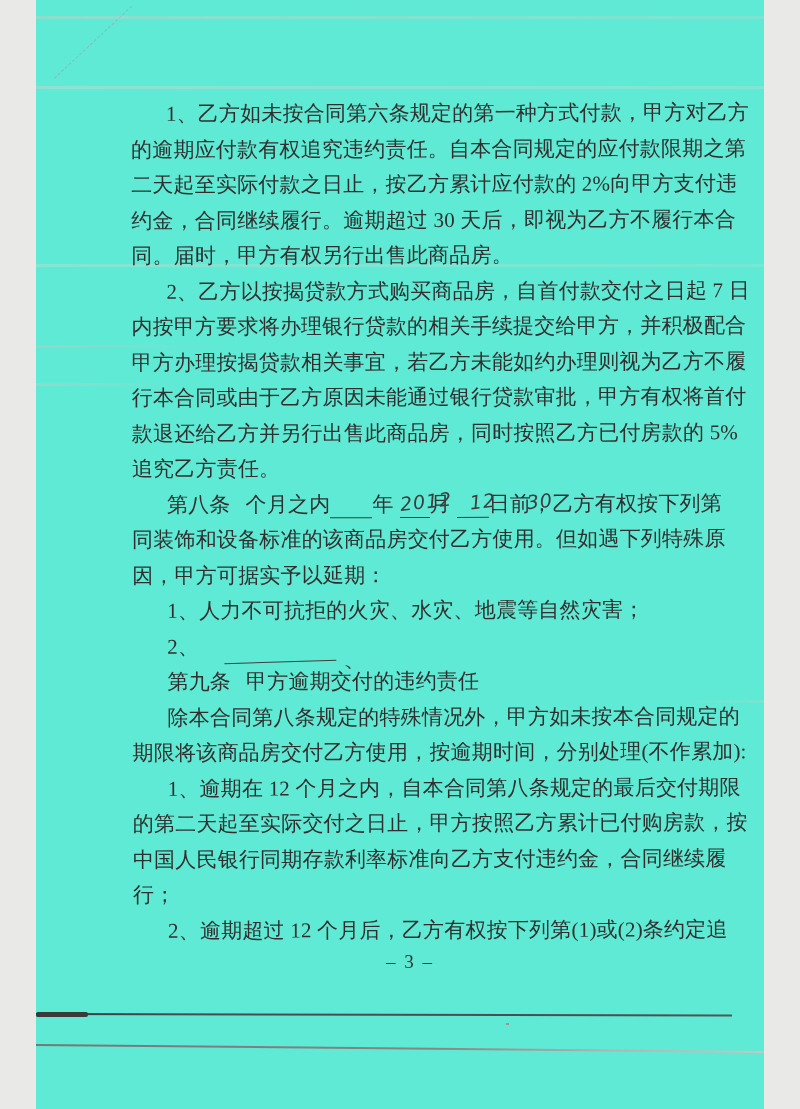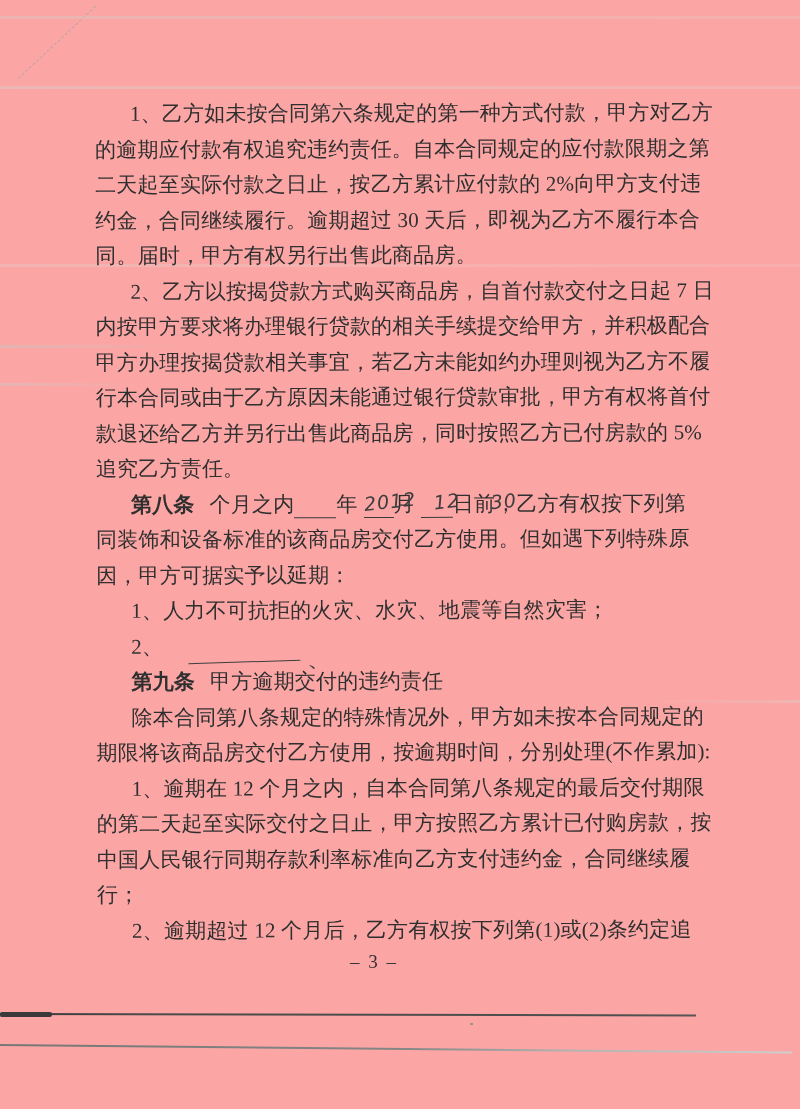--- a/index.html
+++ b/index.html
@@ -1,20 +1,20 @@
 <!DOCTYPE html>
 <html><head>
 <meta charset="utf-8">
 <style>
   html,body { margin:0; padding:0; background:#e9e9e7; }
   .page {
     position:relative;
-    width:800px; height:1109px;
+    width:728px; height:1109px;
     margin:0 auto;
-    background:#fca5a5;
+    background:#5eead4;
     overflow:hidden;
     font-family:"Liberation Serif", serif;
     color:#2f2f2f;
   }
   
   .streak { position:absolute; height:3px; pointer-events:none; }
   .streak.s1 { top:16px;  left:0; width:800px; background:linear-gradient(90deg, rgba(208,206,198,.38), rgba(218,216,208,.22)); }
   .streak.s2 { top:86px;  left:0; width:800px; background:linear-gradient(90deg, rgba(212,210,202,.42), rgba(222,220,212,.25)); }
   .streak.s3 { top:264px; left:0; width:800px; background:linear-gradient(90deg, rgba(220,218,210,.30), rgba(228,226,218,.15)); }
   .streak.s4 { top:345px; left:0; width:190px; background:linear-gradient(90deg, rgba(198,196,190,.5), rgba(230,228,220,0)); }
@@ -42,21 +42,21 @@
   .speck { position:absolute; top:1023px; left:470px; width:3px; height:2px; background:#979795; }
 
   
   .textcol {
     position:absolute; left:96px; top:96px; width:618px;
     font-size:21px; line-height:35.5px;
     transform:rotate(-0.15deg);
   }
   .ln { height:35.5px; white-space:nowrap; letter-spacing:.2px; }
   .ind { text-indent:35px; }
-  .b { font-weight:bold; }
+  .b { font-weight:normal; }
   .hgap { display:inline-block; width:15px; }
   .sgap { display:inline-block; width:6px; }
   .blank {
     display:inline-block; text-align:center;
     border-bottom:1.6px solid #3a3a3a;
     height:26px; line-height:26px; vertical-align:baseline;
   }
   .blank-year  { width:42px; }
   .blank-month { width:30px; }
   .blank-day   { width:32px; }

